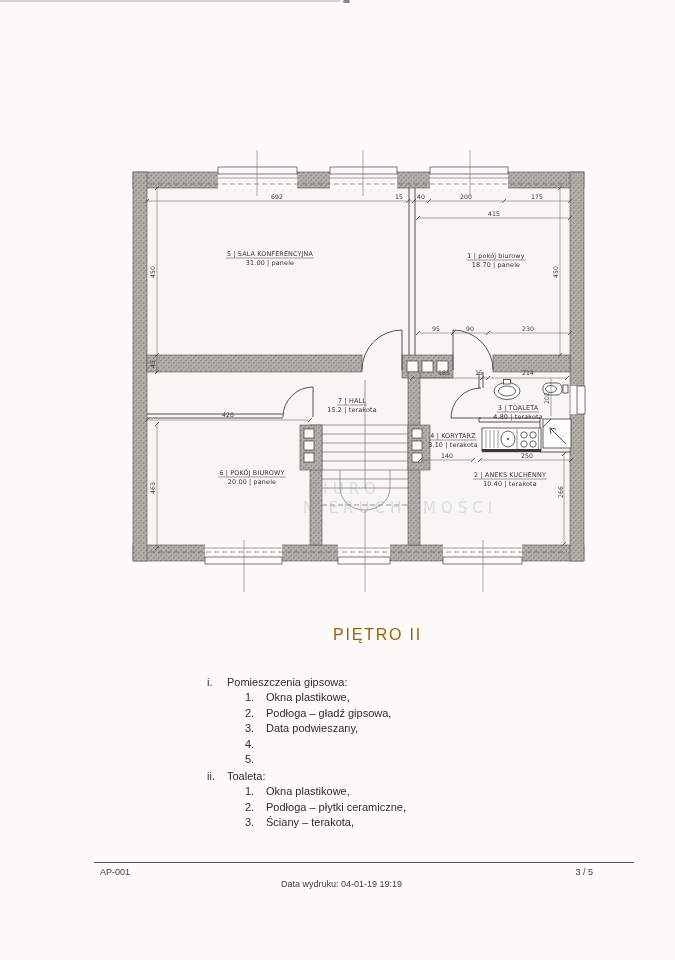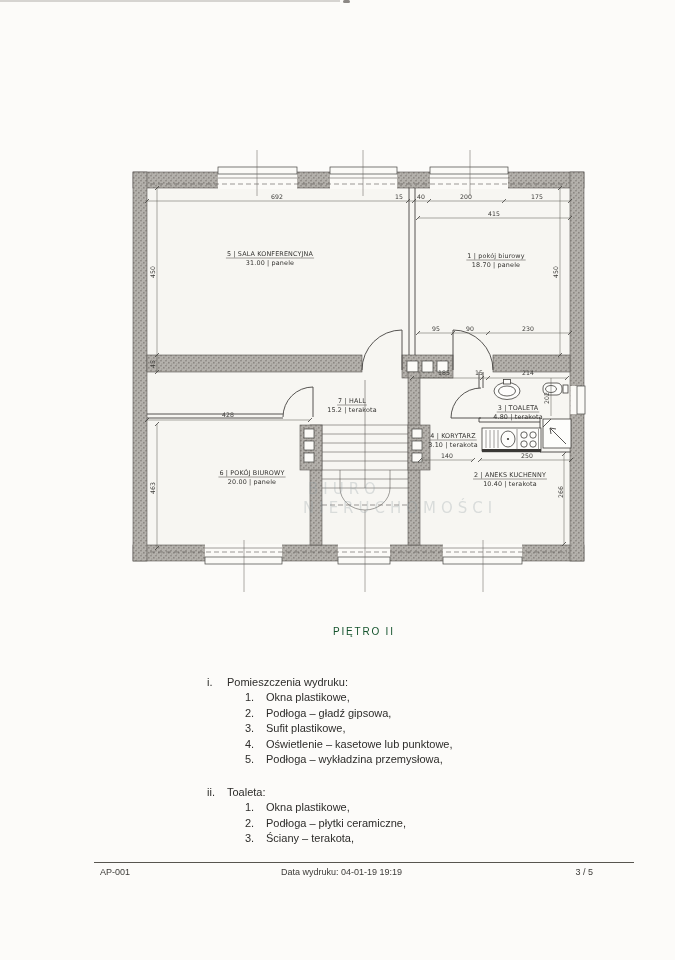--- a/index.html
+++ b/index.html
@@ -15,35 +15,35 @@
   .thin{stroke:#55534f;stroke-width:.55;fill:none;}
   .dash{stroke:#5a5854;stroke-width:.6;fill:none;stroke-dasharray:5 3;}
   .axis{stroke:#6b6965;stroke-width:.55;fill:none;}
   .fix{stroke:#3f3d3a;stroke-width:.8;fill:#fdfdfb;}
   .diml{stroke:#56544f;stroke-width:.5;fill:none;}
   .tick{stroke:#44423f;stroke-width:.8;fill:none;}
   text.dim{font:6.2px "DejaVu Sans",sans-serif;fill:#3b3a37;}
   text.room{font:6.4px "DejaVu Sans",sans-serif;fill:#343330;letter-spacing:.15px;}
   text.wmark{font:15px "DejaVu Sans",sans-serif;fill:#8d9aa0;opacity:.28;letter-spacing:5px;}
 
-  .plan-title{position:absolute;left:333px;top:626px;font-size:10px;color:#14532d;letter-spacing:1.8px;font-family:"Liberation Sans",sans-serif;}
+  .plan-title{position:absolute;left:333px;top:626px;font-size:16px;color:#a16207;letter-spacing:1.8px;font-family:"Liberation Sans",sans-serif;}
 
   
   #specs{position:absolute;left:207px;top:674px;width:420px;color:#2d2c2a;font-size:11px;}
-  .spec-head{display:flex;line-height:16px;margin-top:16px;}
+  .spec-head{display:flex;line-height:16px;margin-top:0;}
   .spec-head .marker{width:20px;}
   .spec-item{display:flex;line-height:15.6px;margin-left:38px;}
   .spec-item .num{width:21px;}
   .spec-head:first-child{margin-top:0;}
 
   
   .footer-rule{position:absolute;left:94px;top:862px;width:540px;border-top:1px solid #57554f;}
   .footer-text{position:absolute;top:867px;font-size:9px;color:#3c3b38;}
   .f-left{left:100px;}
-  .f-center{left:281px;}
+  .f-center{left:281px;margin-top:12px;}
   .f-right{right:82px;}
 </style>
 </head>
 <body>
 
 <div class="page">
   <div class="scan-smudge"></div>
   <div class="scan-dot"></div>
 
   <svg id="plan-svg" width="675" height="600" viewBox="0 0 675 600">
@@ -288,41 +288,39 @@
         <line x1="218.421875" y1="477" x2="285.578125" y2="477" class="thin"></line>
         <text x="252" y="484" class="room" text-anchor="middle">20.00 | panele</text>
       </g>
   </svg>
 
   <div class="plan-title">PIĘTRO  II</div>
 
   <div id="specs">
       <div class="spec-head">
         <span class="marker">i.</span>
-        <span>Pomieszczenia wydruku:</span>
+        <span>Pomieszczenia gipsowa:</span>
       </div>
       <div class="spec-item">
         <span class="num">1.</span>
         <span>Okna plastikowe,</span>
       </div>
       <div class="spec-item">
         <span class="num">2.</span>
         <span>Podłoga – gładź gipsowa,</span>
       </div>
       <div class="spec-item">
         <span class="num">3.</span>
-        <span>Sufit plastikowe,</span>
+        <span>Data podwieszany,</span>
       </div>
       <div class="spec-item">
         <span class="num">4.</span>
-        <span>Oświetlenie – kasetowe lub punktowe,</span>
       </div>
       <div class="spec-item">
         <span class="num">5.</span>
-        <span>Podłoga – wykładzina przemysłowa,</span>
       </div>
       <div class="spec-head">
         <span class="marker">ii.</span>
         <span>Toaleta:</span>
       </div>
       <div class="spec-item">
         <span class="num">1.</span>
         <span>Okna plastikowe,</span>
       </div>
       <div class="spec-item">

